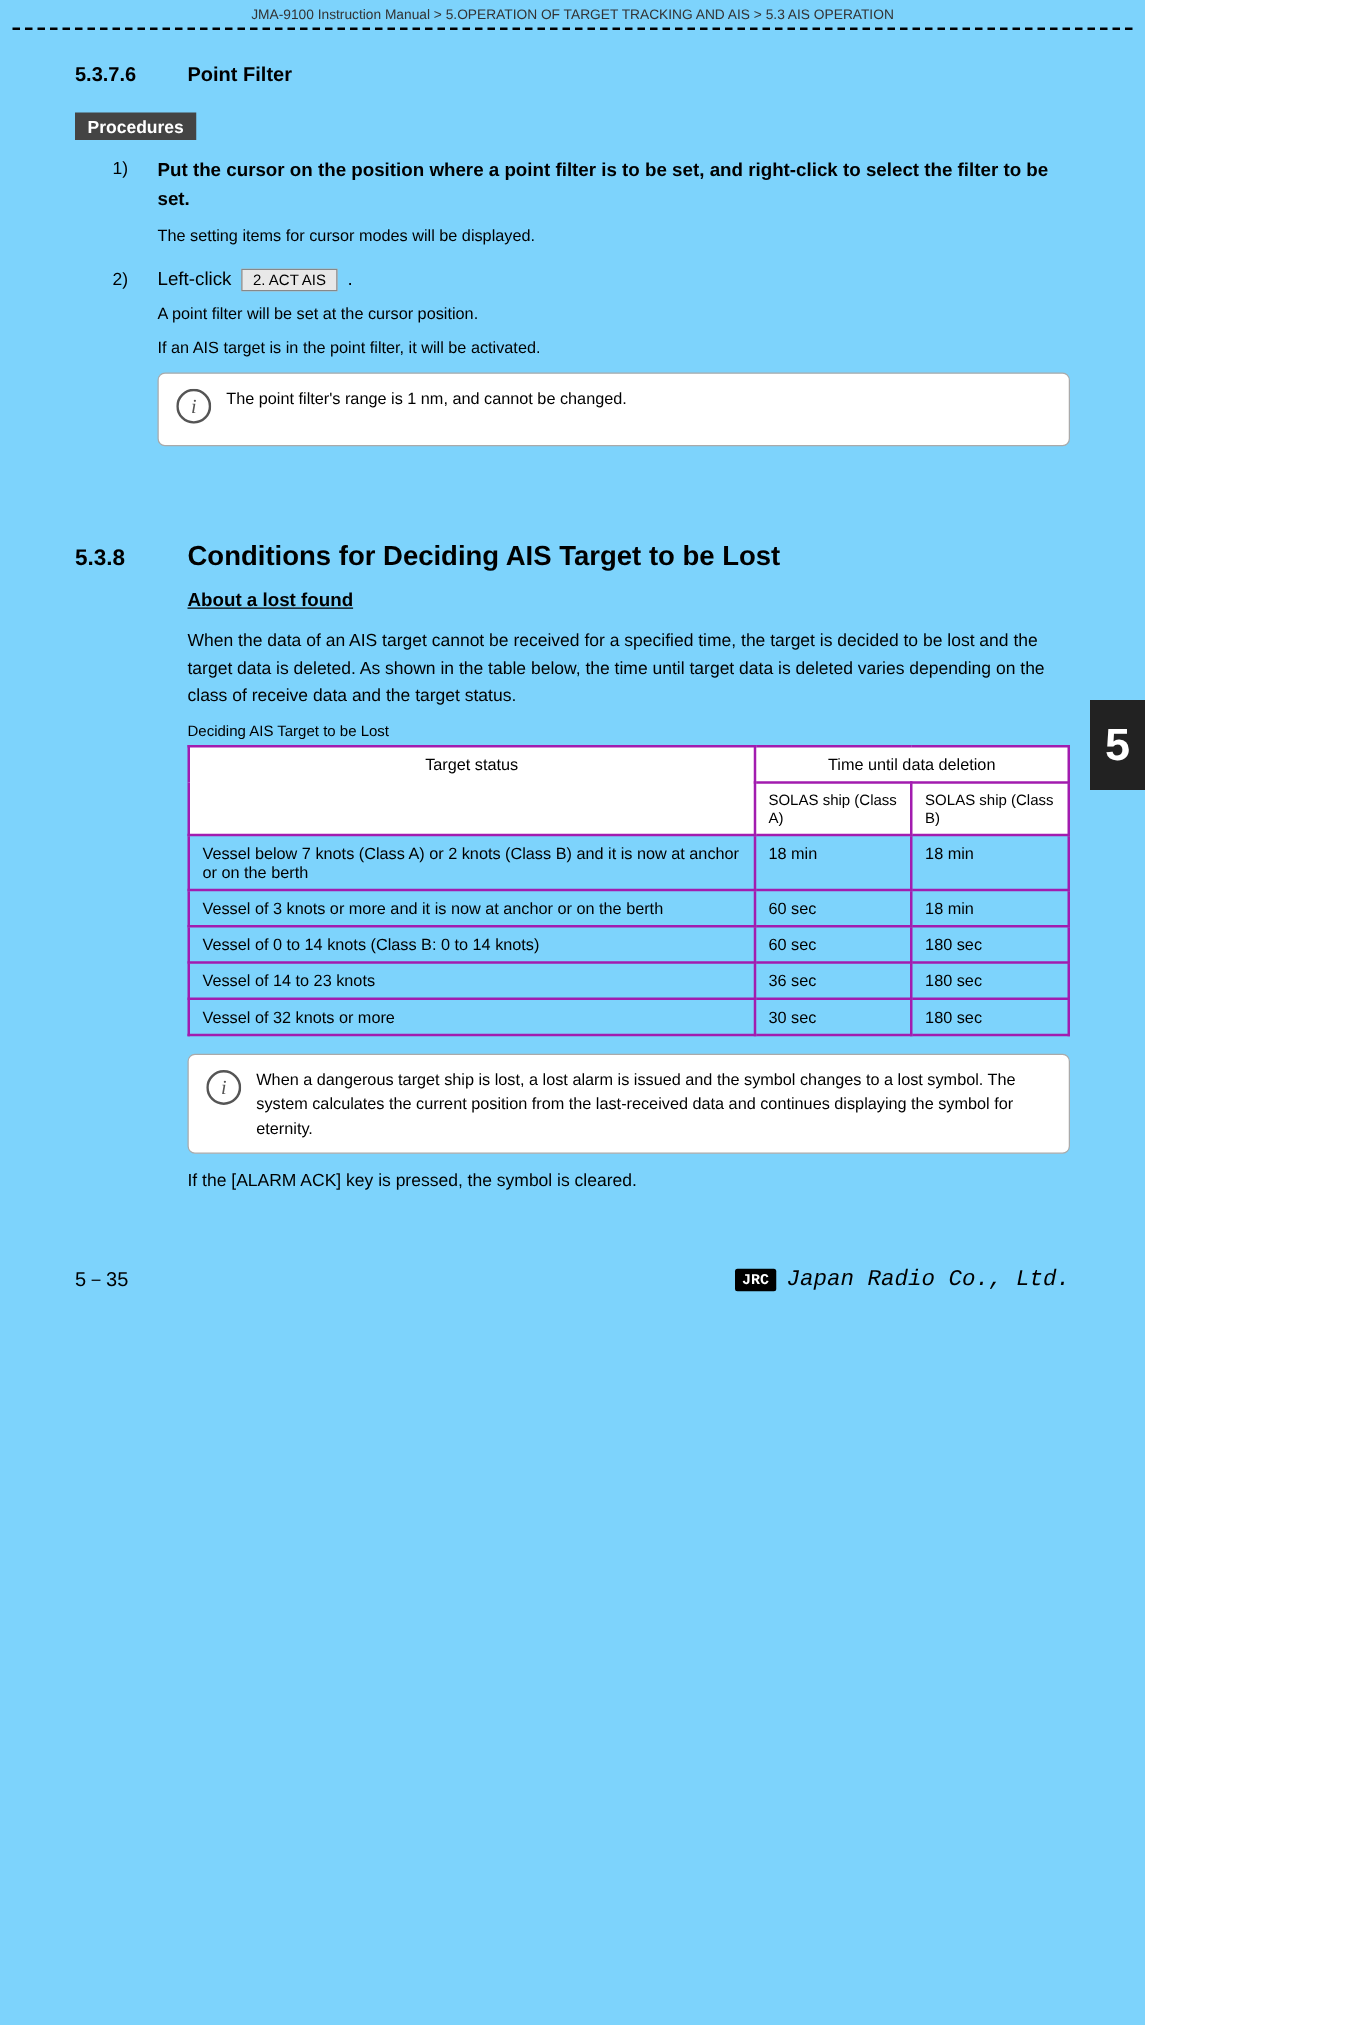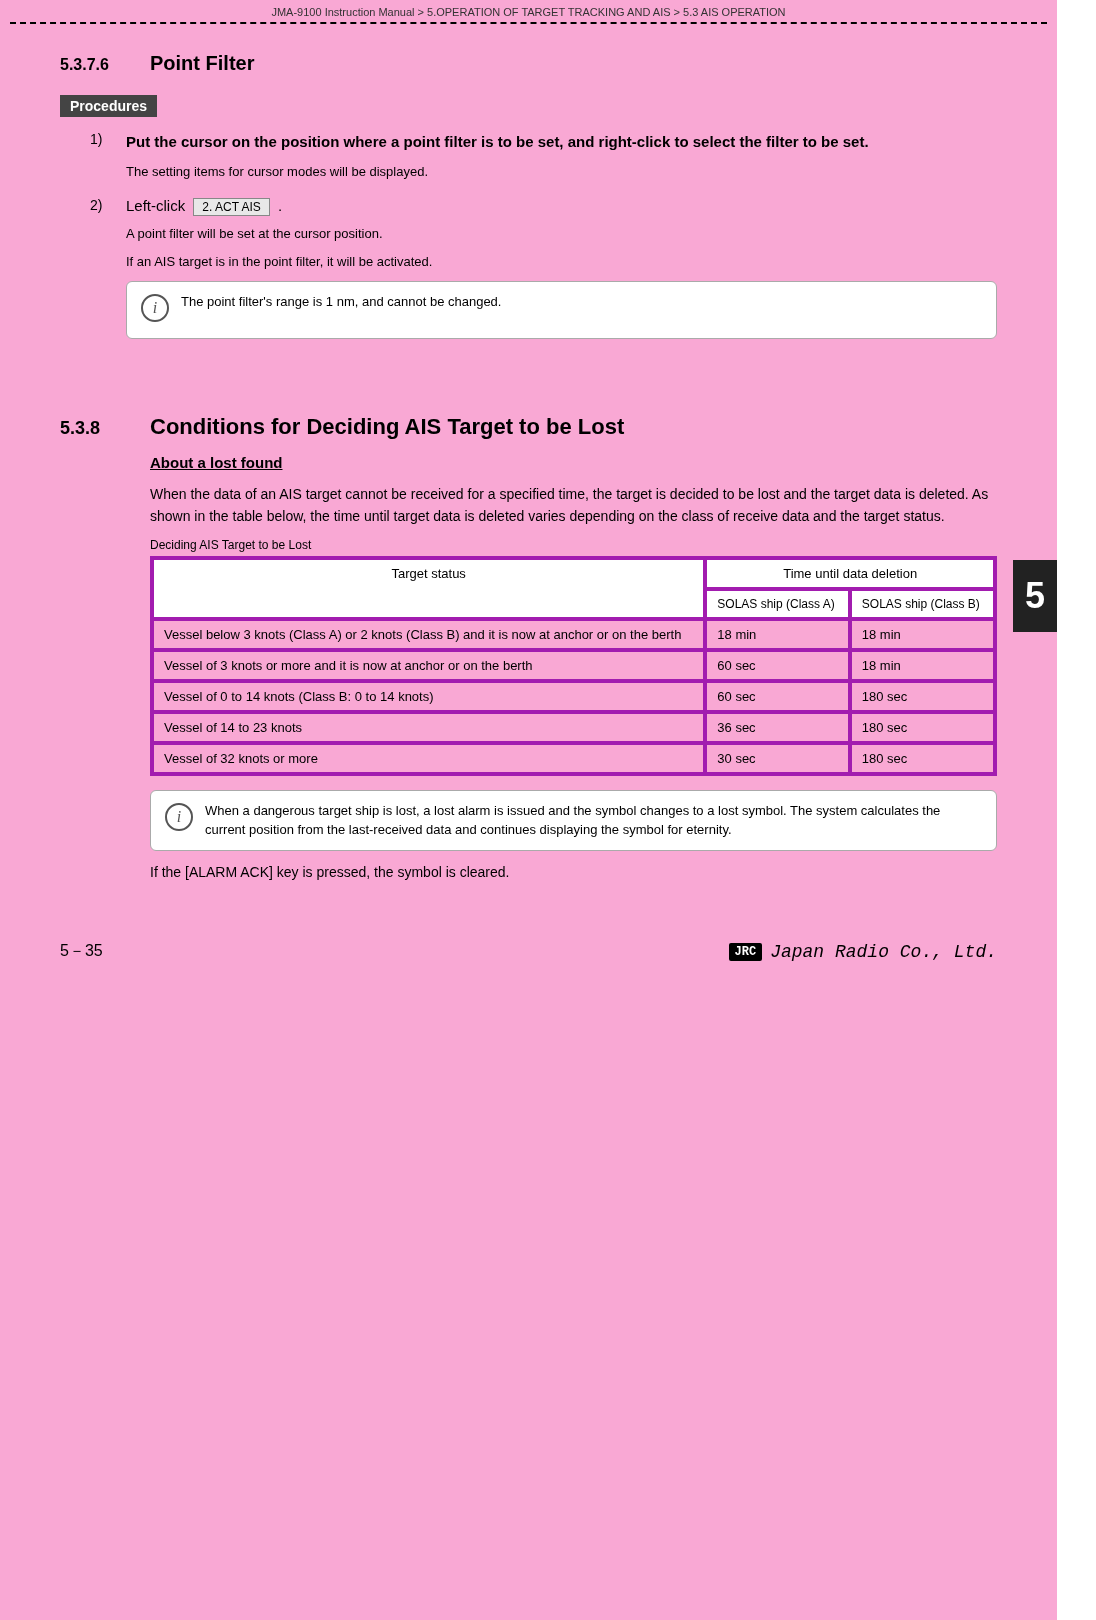--- a/index.html
+++ b/index.html
@@ -6,23 +6,23 @@
     body {
       font-family: Arial, sans-serif;
       font-size: 14px;
       background: #fff;
       color: #000;
       width: 1096px;
       min-height: 1620px;
       position: relative;
     }
     .page-container {
-      width: 1057px;
+      width: 916px;
       min-height: 1620px;
-      background: #f9a8d4;
+      background: #7dd3fc;
       position: relative;
       padding: 0;
     }
     .header-bar {
       font-size: 11px;
       color: #333;
       text-align: center;
       padding: 6px 0 4px 0;
       border-bottom: none;
     }
@@ -52,21 +52,21 @@
       align-items: baseline;
       margin-bottom: 14px;
       margin-top: 10px;
     }
     .section-num {
       font-size: 16px;
       font-weight: bold;
       min-width: 90px;
     }
     .section-heading {
-      font-size: 20px;
+      font-size: 16px;
       font-weight: bold;
     }
     .body-text {
       font-size: 14px;
       line-height: 1.6;
       margin-bottom: 10px;
     }
     .procedures-badge {
       display: inline-block;
       background: #444;
@@ -163,21 +163,21 @@
       margin-bottom: 4px;
       margin-top: 2px;
     }
     .ais-table {
       width: 100%;
       border-collapse: collapse;
       font-size: 13px;
       margin-bottom: 14px;
     }
     .ais-table th, .ais-table td {
-      border: 4px solid #a21caf;
+      border: 2px solid #a21caf;
       padding: 6px 10px;
       vertical-align: top;
     }
     .ais-table .header-row th {
       background: #fff;
       font-weight: normal;
     }
     .ais-table .subheader-row td {
       font-size: 12px;
       background: #fff;
@@ -298,21 +298,21 @@
             <td>
               <span>SOLAS ship (Class A)</span>
             </td>
             <td>
               <span>SOLAS ship (Class B)</span>
             </td>
           </tr>
         </thead>
         <tbody id="table-body">
         <tr>
-      <td>Vessel below 3 knots (Class A) or 2 knots (Class B) and it is now at anchor or on the berth</td>
+      <td>Vessel below 7 knots (Class A) or 2 knots (Class B) and it is now at anchor or on the berth</td>
       <td>18 min</td>
       <td>18 min</td>
     </tr>
             <tr>
       <td>Vessel of 3 knots or more and it is now at anchor or on the berth</td>
       <td>60 sec</td>
       <td>18 min</td>
     </tr>
             <tr>
       <td>Vessel of 0 to 14 knots (Class B: 0 to 14 knots)</td>

